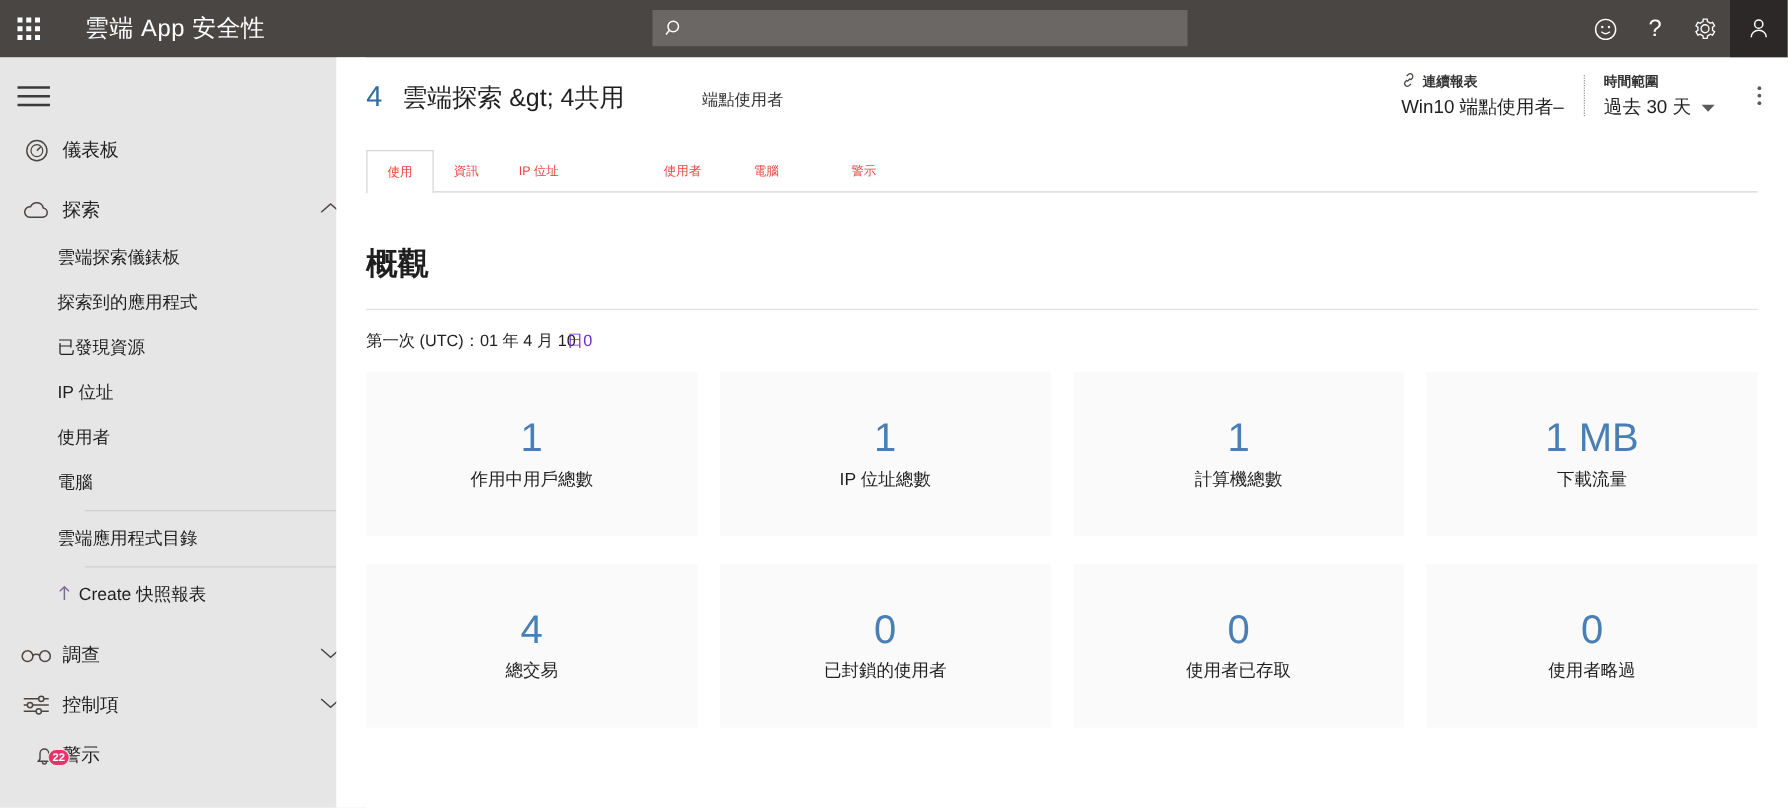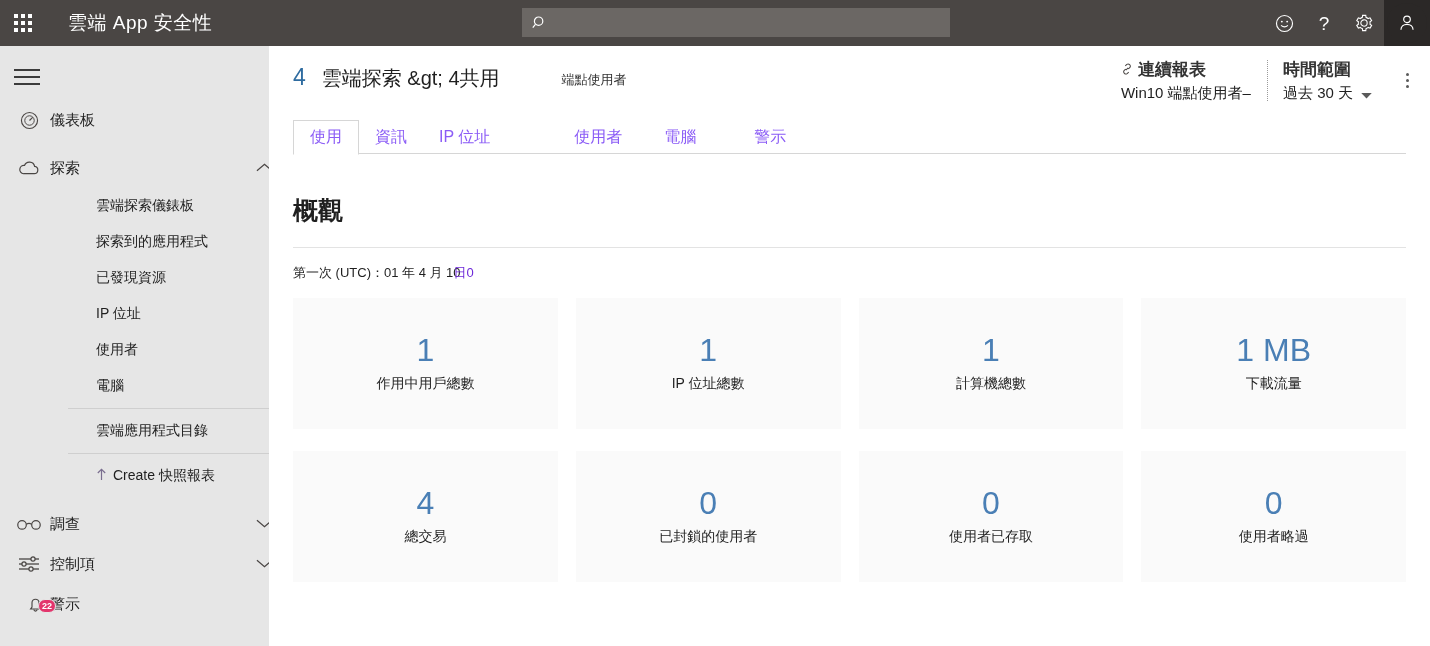--- a/index.html
+++ b/index.html
@@ -100,22 +100,22 @@
     color: #4a4644;
   }
   .nav-top .nlabel { font-size: 15px; color: #1f1f1f; margin-left: 4px; }
   .chev {
     position: absolute; right: 18px; top: 50%;
     transform: translateY(-50%);
     color: #4a4644;
   }
   .nav-sub {
     display: block; font-size: 14px; color: #1f1f1f;
-    padding: 9px 0 9px 96px;
-    cursor: pointer; white-space: nowrap;
+    padding: 9px 0 9px 34px;
+    cursor: pointer; white-space: nowrap; margin-left: 12px;
   }
   .divider { height: 1px; background: #cfcfcf; margin: 4px 22px 4px 68px; }
 
   .badge {
     position: absolute;
     left: 26px; top: 5px;
     background: #e3356c; color: #ffffff;
     font-size: 9px; font-weight: bold;
     border-radius: 9px;
     min-width: 17px; height: 14px;
@@ -148,21 +148,21 @@
   .headright {
     position: absolute; right: 10px; top: 12px;
     display: flex; align-items: stretch;
   }
   .hr-block { padding: 0 16px; position: relative; }
   .hr-block.sep::before {
     content: ""; position: absolute; left: 0; top: 2px; bottom: 2px;
     border-left: 1px dotted #9a9a9a;
   }
   .hr-label {
-    font-size: 17px; color: #333333;
+    font-size: 11px; color: #333333;
     display: flex; align-items: center; gap: 5px;
     white-space: nowrap; font-weight: bold;
   }
   .hr-value { font-size: 15px; color: #1f1f1f; margin-top: 3px; white-space: nowrap; }
   .hr-value.dd { display: flex; align-items: center; gap: 8px; cursor: pointer; }
   .kebab {
     width: 26px; display: flex; flex-direction: column;
     align-items: center; justify-content: center; gap: 3px;
     cursor: pointer; margin-left: 6px;
   }
@@ -172,21 +172,21 @@
   .tabs {
     position: relative; margin-top: 2px;
     height: 34px; padding-left: 24px;
     display: flex; align-items: stretch;
   }
   .tabs::after {
     content: ""; position: absolute; left: 24px; right: 24px; bottom: 0;
     height: 1px; background: #d6d6d6;
   }
   .tab {
-    font-size: 16px; color: #8b5cf6;
+    font-size: 10px; color: #ef4444;
     display: flex; align-items: center;
     padding: 16px 16px; cursor: pointer;
     position: relative; z-index: 2;
     white-space: nowrap;
   }
   .tab.active {
     background: #ffffff;
     border: 1px solid #d6d6d6;
     border-bottom: 1px solid #ffffff;
     margin-bottom: -1px;

